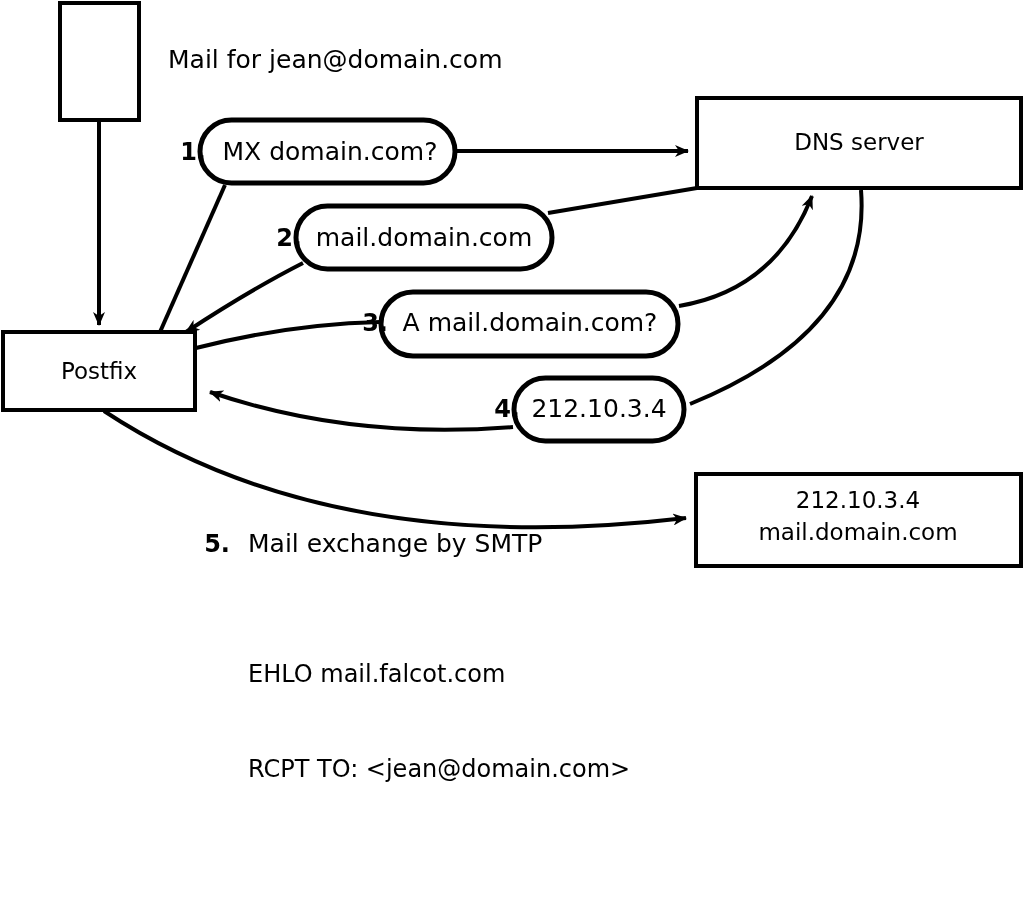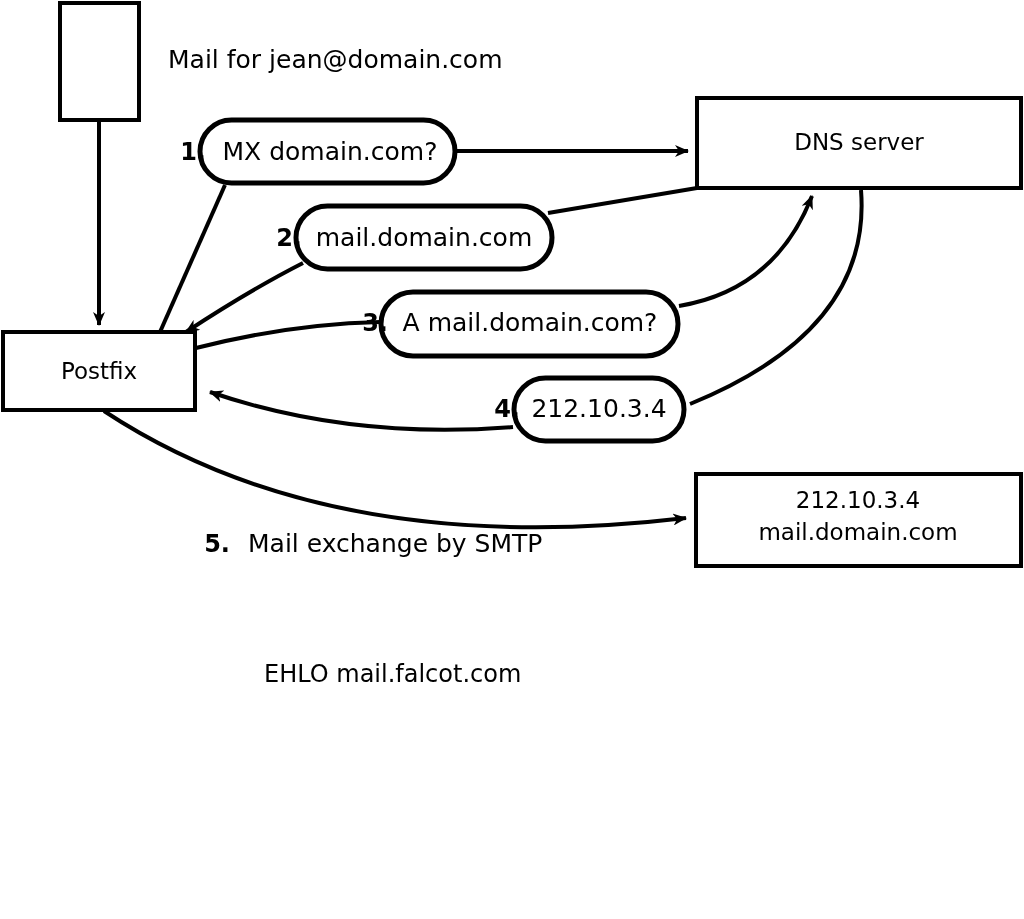--- a/index.html
+++ b/index.html
@@ -76,21 +76,20 @@
     left: 248px;
     top: 596px;
     font-family: "DejaVu Sans", "Liberation Sans", sans-serif;
     font-size: 24px;
     line-height: 31.5px;
     color: #000000;
     white-space: pre;
   }
   .transcript div {
     min-height: 31.5px;
-    margin-left: 16px;
   }
 </style>
 </head>
 <body>
 
 <div id="stage">
 
   <svg id="diagram" viewBox="0 0 1024 919">
     <defs>
       <marker id="arrowBig" markerWidth="14" markerHeight="12" refX="13" refY="6" orient="auto" markerUnits="userSpaceOnUse">
@@ -148,20 +147,21 @@
 
     <text class="title-text" x="168" y="68">Mail for jean@domain.com</text>
 
     <text class="step-num" x="230" y="545">5.</text>
     <text class="caption" x="248" y="545">Mail exchange by SMTP</text>
 
   </svg>
 
   <div class="transcript">
     <div>EHLO mail.falcot.com</div>
+    <div>RCPT TO: &lt;jean@domain.com&gt;</div>
     
     
     
     
     
     
     
     
   </div>
 

